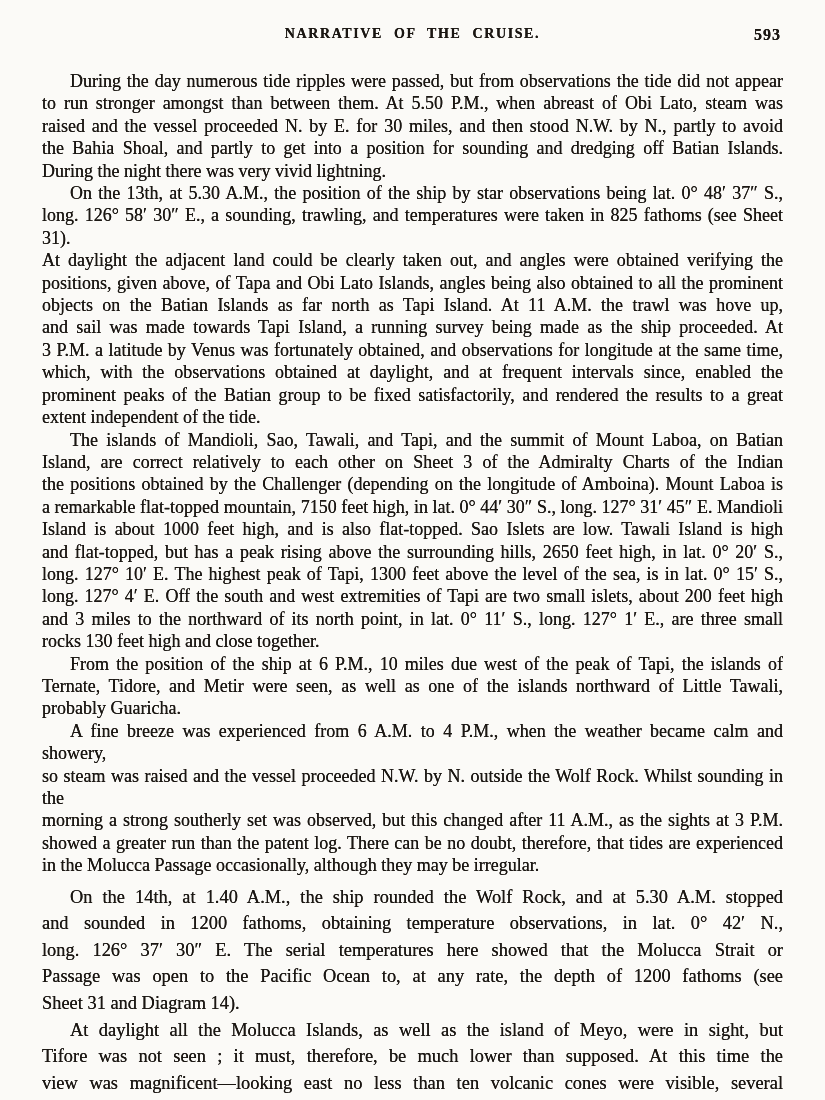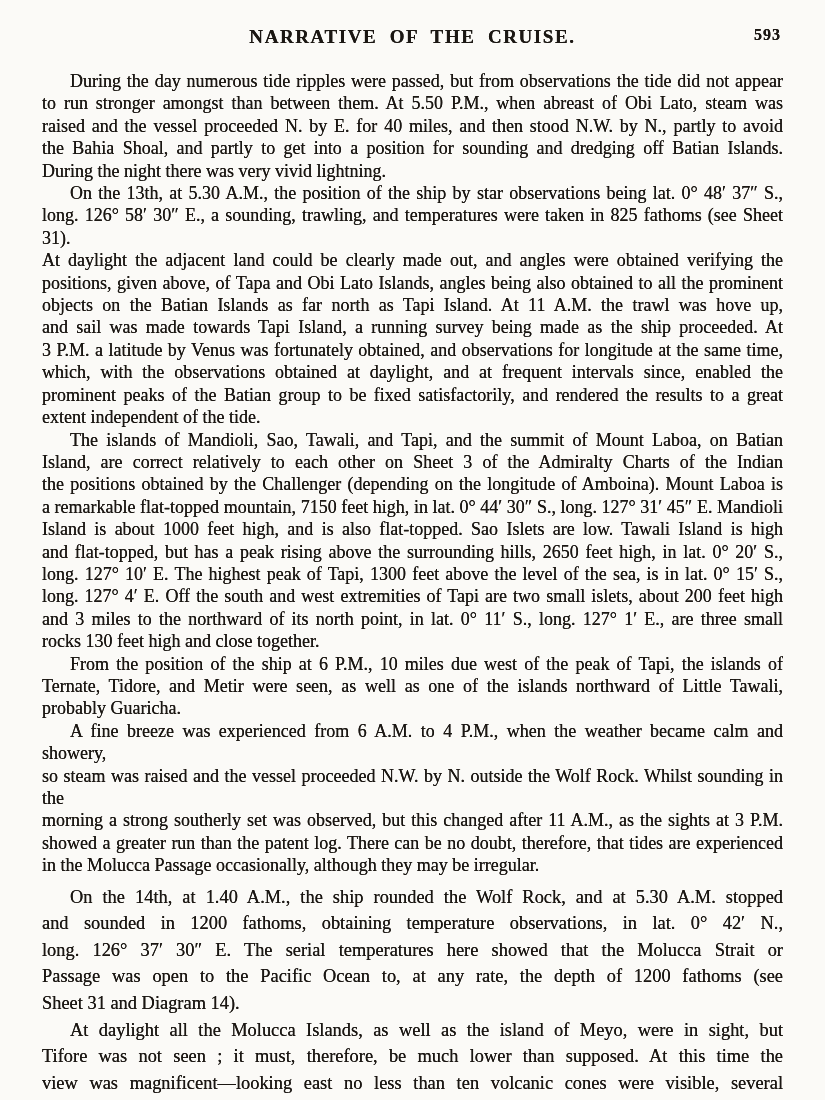--- a/index.html
+++ b/index.html
@@ -22,21 +22,21 @@
   }
   .running-head {
     position: relative;
     height: 24px;
     margin-bottom: 20px;
   }
   .head-title {
     display: block;
     text-align: center;
     font-weight: bold;
-    font-size: 19px;
+    font-size: 14px;
     letter-spacing: 1.6px;
     word-spacing: 6px;
   }
   .page-num {
     position: absolute;
     right: 2px;
     top: 0;
     font-weight: bold;
     font-size: 16px;
     letter-spacing: 1px;
@@ -67,28 +67,28 @@
 
 <div class="page" style="background: rgb(251, 250, 247); color: rgb(27, 23, 19);">
   <header class="running-head">
     <span class="head-title">NARRATIVE OF THE CRUISE.</span>
     <span class="page-num">593</span>
   </header>
   <main class="text-block" id="text-block">
       <p class="para normal">
         <span class="line first">During the day numerous tide ripples were passed, but from observations the tide did not appear</span>
         <span class="line">to run stronger amongst than between them.  At 5.50 P.M., when abreast of Obi Lato, steam was</span>
-        <span class="line">raised and the vessel proceeded N. by E. for 40 miles, and then stood N.W. by N., partly to avoid</span>
+        <span class="line">raised and the vessel proceeded N. by E. for 30 miles, and then stood N.W. by N., partly to avoid</span>
         <span class="line">the Bahia Shoal, and partly to get into a position for sounding and dredging off Batian Islands.</span>
         <span class="line last">During the night there was very vivid lightning.</span>
       </p>
       <p class="para normal">
         <span class="line first">On the 13th, at 5.30 A.M., the position of the ship by star observations being lat. 0° 48′ 37″ S.,</span>
         <span class="line">long. 126° 58′ 30″ E., a sounding, trawling, and temperatures were taken in 825 fathoms (see Sheet 31).</span>
-        <span class="line">At daylight the adjacent land could be clearly made out, and angles were obtained verifying the</span>
+        <span class="line">At daylight the adjacent land could be clearly taken out, and angles were obtained verifying the</span>
         <span class="line">positions, given above, of Tapa and Obi Lato Islands, angles being also obtained to all the prominent</span>
         <span class="line">objects on the Batian Islands as far north as Tapi Island.  At 11 A.M. the trawl was hove up,</span>
         <span class="line">and sail was made towards Tapi Island, a running survey being made as the ship proceeded.  At</span>
         <span class="line">3 P.M. a latitude by Venus was fortunately obtained, and observations for longitude at the same time,</span>
         <span class="line">which, with the observations obtained at daylight, and at frequent intervals since, enabled the</span>
         <span class="line">prominent peaks of the Batian group to be fixed satisfactorily, and rendered the results to a great</span>
         <span class="line last">extent independent of the tide.</span>
       </p>
       <p class="para normal">
         <span class="line first">The islands of Mandioli, Sao, Tawali, and Tapi, and the summit of Mount Laboa, on Batian</span>

